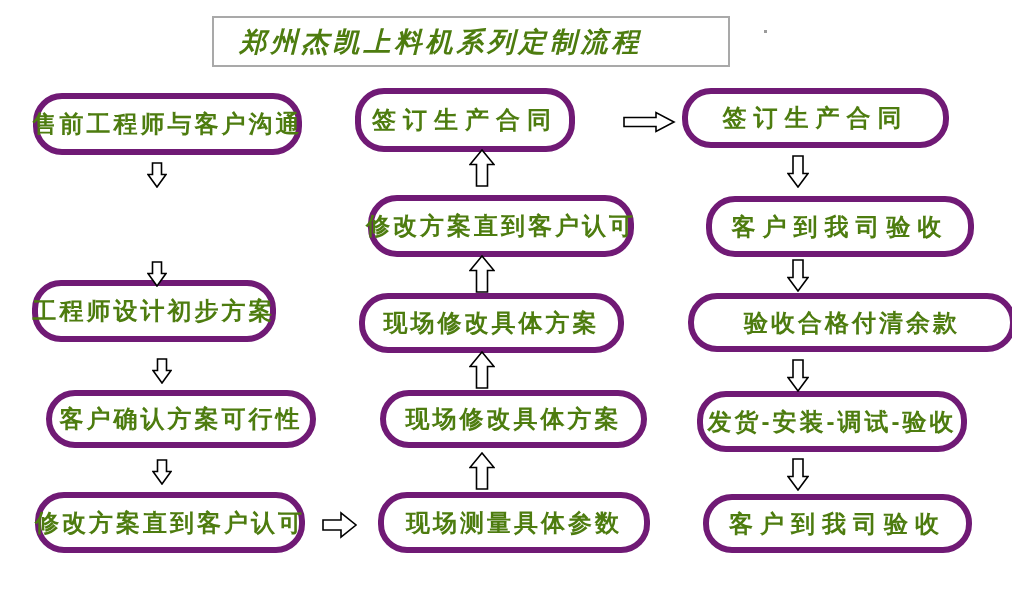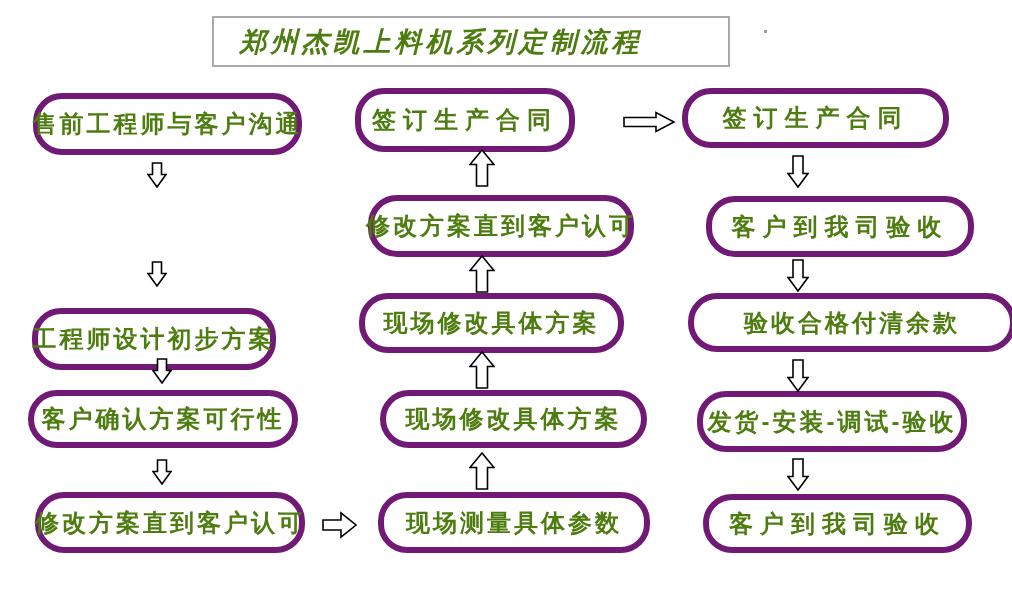--- a/index.html
+++ b/index.html
@@ -8,22 +8,22 @@
   .title-box{position:absolute;left:212px;top:16px;width:518px;height:51px;box-sizing:border-box;
           border:2px solid #a9a9a9;background:#fff;display:flex;align-items:center;justify-content:center;
           padding-right:60px;font-weight:bold;font-style:italic;font-size:27px;letter-spacing:4px;white-space:nowrap;}
   .node{position:absolute;box-sizing:border-box;background:#fff;border:6px solid #701a75;border-radius:29px;
           display:flex;align-items:center;justify-content:center;font-weight:bold;font-size:24px;
           letter-spacing:3px;white-space:nowrap;}
   .sp6{letter-spacing:7px;}
   
   .n-l1{left:33px;top:93px;width:269px;height:62px}
   .n-l2{left:27px;top:194px;width:270px;height:63px}
-  .n-l3{left:32px;top:308px;width:244px;height:62px}
-  .n-l4{left:28px;top:390px;width:270px;height:58px}
+  .n-l3{left:32px;top:280px;width:244px;height:62px}
+  .n-l4{left:46px;top:390px;width:270px;height:58px}
   .n-l5{left:35px;top:492px;width:270px;height:61px}
   .n-m1{left:355px;top:88px;width:220px;height:64px}
   .n-m2{left:368px;top:195px;width:266px;height:62px}
   .n-m3{left:359px;top:293px;width:265px;height:60px}
   .n-m4{left:380px;top:390px;width:267px;height:58px}
   .n-m5{left:378px;top:492px;width:272px;height:61px}
   .n-r1{left:682px;top:88px;width:267px;height:60px}
   .n-r2{left:706px;top:196px;width:268px;height:61px}
   .n-r3{left:688px;top:293px;width:328px;height:59px}
   .n-r4{left:697px;top:391px;width:270px;height:61px}

